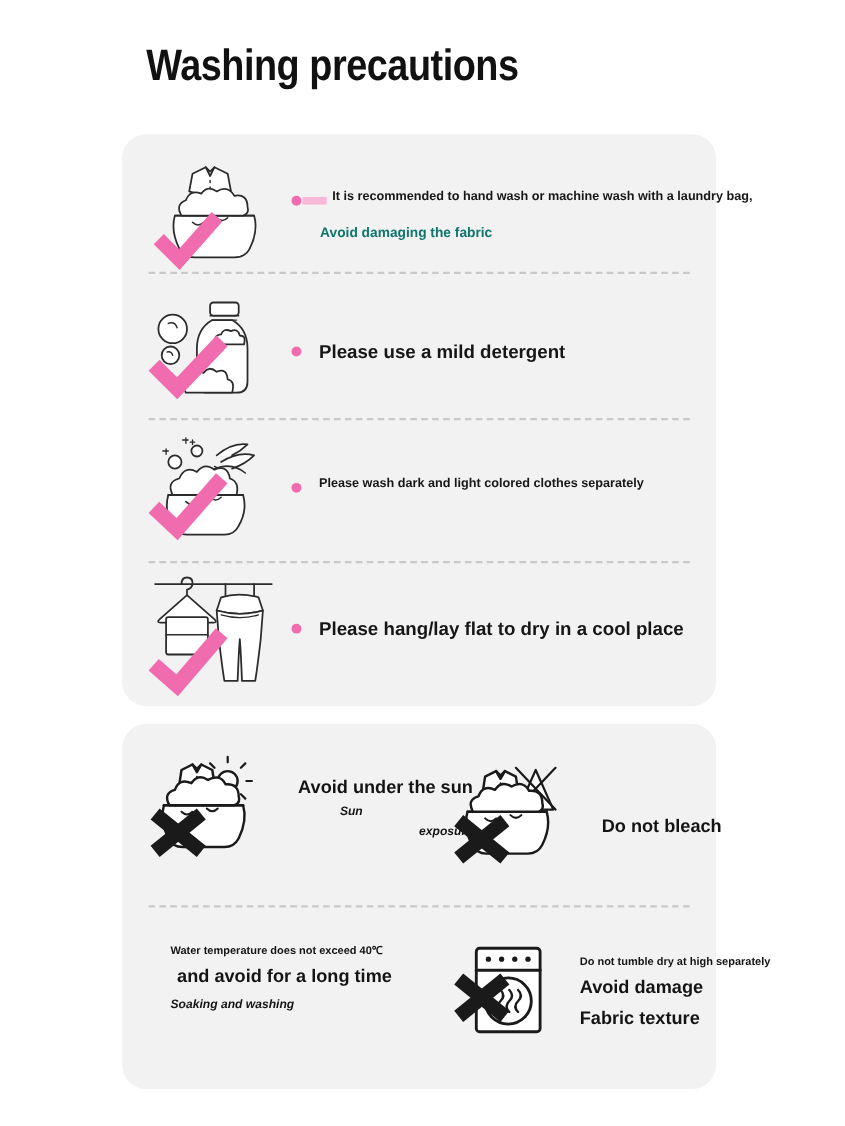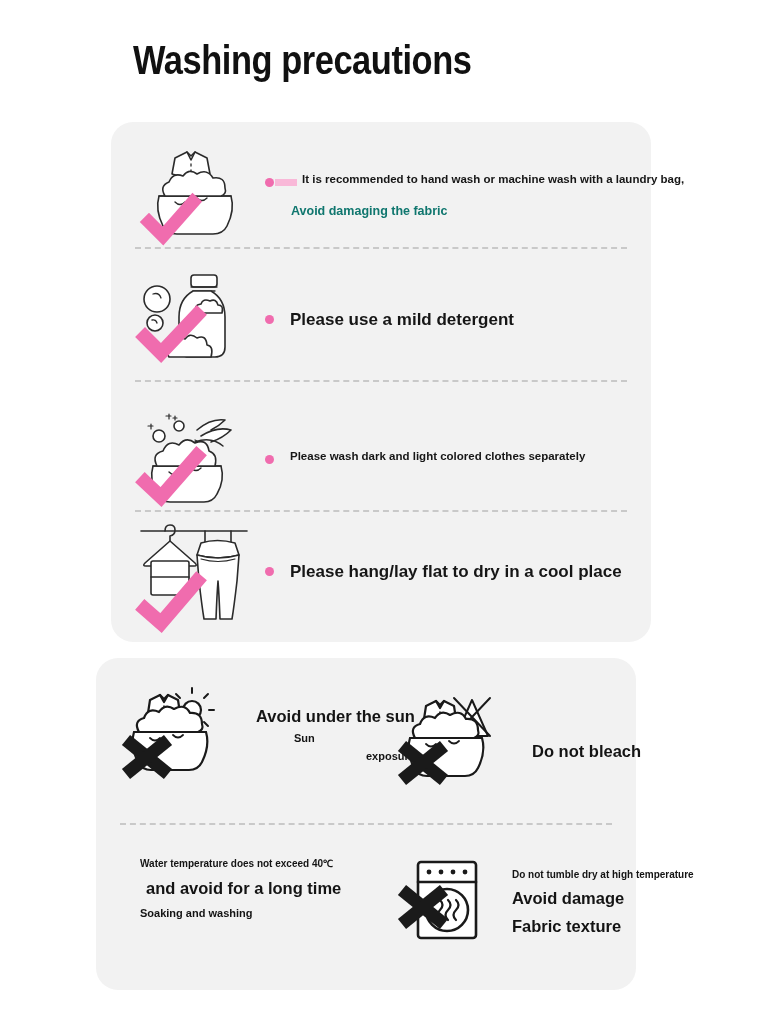--- a/index.html
+++ b/index.html
@@ -27,21 +27,21 @@
     white-space:nowrap;
   }
 
   
   .card {
     position:absolute;
     background:#f2f2f2;
     border-radius:22px;
   }
   #card-wash   { left:111px; top:122px;  width:540px; height:520px; }
-  #card-avoid  { left:96px; top:658px;  width:540px; height:332px; }
+  #card-avoid  { left:111px; top:658px;  width:540px; height:332px; }
 
   
   .wash-row {
     position:absolute;
     left:0; width:540px;
     display:flex;
     align-items:center;
   }
   .wash-icon {
     position:relative;
@@ -95,21 +95,21 @@
   
   .avoid-cell { position:absolute; display:flex; align-items:center; }
   .avoid-icon { position:relative; flex:0 0 auto; }
   .avoid-text { padding-left:6px; }
   .at-big {
     font-family:"Liberation Sans Narrow","Liberation Sans", sans-serif;
     font-weight:bold; font-size:16.5px; color:#141414; white-space:nowrap;
   }
   .at-small {
     font-family:"Liberation Sans Narrow","Liberation Sans", sans-serif;
-    font-weight:bold; font-size:11px; color:#141414; white-space:nowrap;
+    font-weight:bold; font-size:11px; color:#141414; white-space:nowrap;font-style:italic;
   }
   .at-tiny {
     font-family:"Liberation Sans Narrow","Liberation Sans", sans-serif;
     font-weight:bold; font-size:10px; color:#141414; white-space:nowrap;
   }
   .ml-a  { margin-left:30px; }
   .gap-3 { margin-top:6px; }
   .gap-5 { margin-top:9px; }
 
   svg { display:block; overflow:visible; }
@@ -171,21 +171,21 @@
       <div class="wash-text">
         <div class="bullet-line">
           <span class="bullet"></span>
           <span class="line-main sz-lg">Please use a mild detergent</span>
         </div>
       </div>
     </div>
 
     <div class="divider" style="top:258px;"></div>
 
-    <div class="wash-row" style="top:282px; height:105px;">
+    <div class="wash-row" style="top:266px; height:105px;">
       <div class="wash-icon">
         <svg width="120" height="110" viewBox="0 0 120 110">
           <g fill="none" stroke="#2b2b2b" stroke-width="1.6" stroke-linejoin="round" stroke-linecap="round">
             <path d="M62 28 q14 -12 28 -10 q-6 6 -14 10" fill="#fff"></path>
             <path d="M66 34 q16 -10 30 -6 q-8 8 -20 12" fill="#fff"></path>
             <path d="M60 40 q16 -6 28 4" stroke-width="1.4"></path>
             <path d="M56 44 l10 6 M60 38 l10 5" stroke-width="1.3"></path>
             <circle cx="24" cy="34" r="6" fill="#fff"></circle>
             <circle cx="44" cy="24" r="5" fill="#fff"></circle>
             <path d="M16 22 l0 5 M13 24 l5 0" stroke-width="1.2"></path>
@@ -318,21 +318,21 @@
             <path d="M52 44 q5 5 0 10 q-5 5 0 10" stroke-width="2.2"></path>
             <path d="M60 44 q5 5 0 10 q-5 5 0 10" stroke-width="2.2"></path>
           </g>
           <g stroke="#1a1a1a" stroke-width="13" stroke-linecap="butt">
             <path d="M6 34 L48 68"></path>
             <path d="M48 34 L6 68"></path>
           </g>
         </svg>
       </div>
       <div class="avoid-text" style="margin-left:18px;">
-        <div class="at-tiny">Do not tumble dry at high temperature</div>
+        <div class="at-tiny">Do not tumble dry at high separately</div>
         <div class="at-big gap-5">Avoid damage</div>
         <div class="at-big gap-5">Fabric texture</div>
       </div>
     </div>
 
   </div>
 
 </div>
 
 </body></html>

